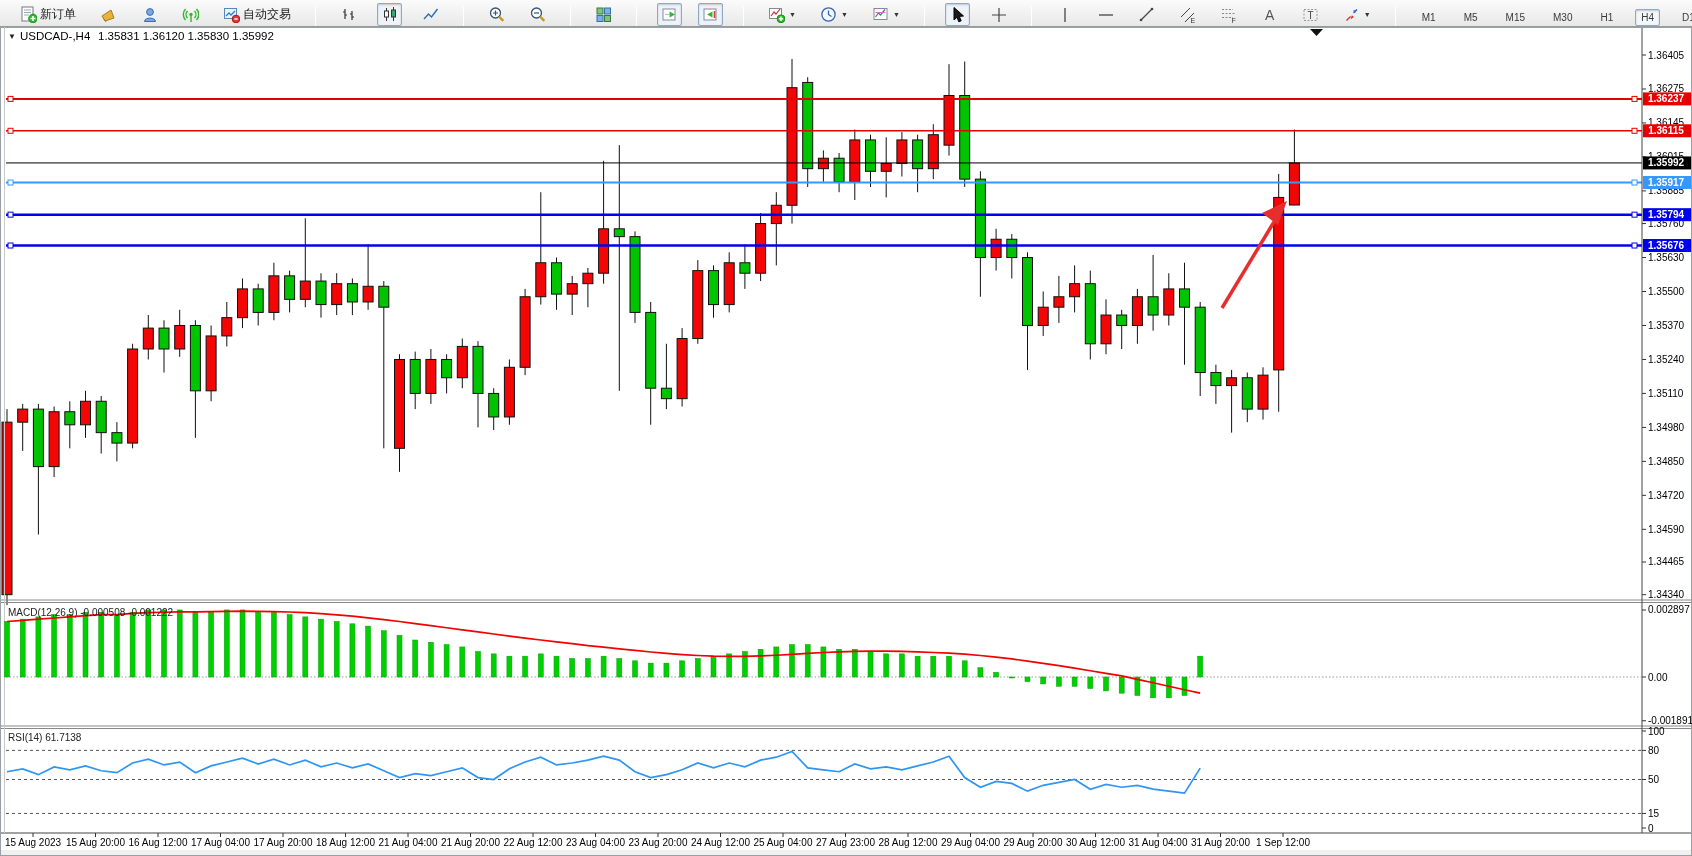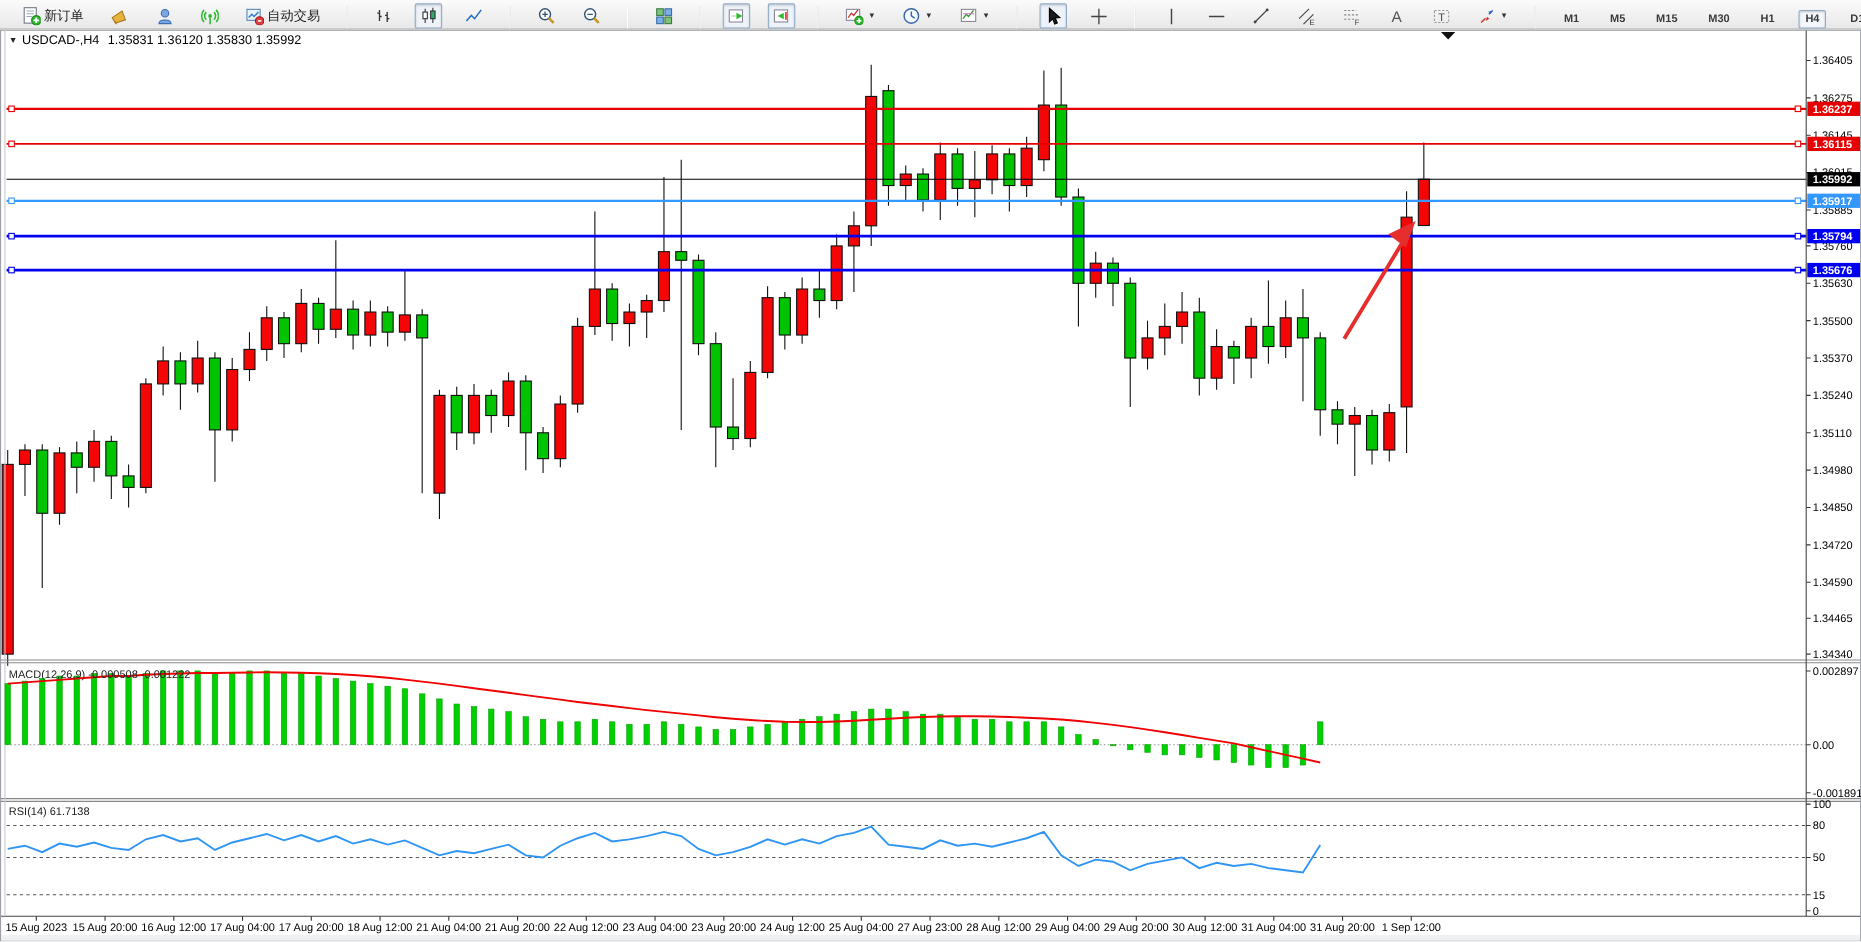--- a/index.html
+++ b/index.html
@@ -6,21 +6,21 @@
     font-family:"Liberation Sans",sans-serif;background:#f0f0f0;}
   #toolbar{height:26px;border-bottom:1px solid #9a9a9a;
     background:linear-gradient(#fbfbfb,#e8e8e8);display:flex;align-items:flex-end;
     padding:0 16px;gap:16px;position:relative;}
   .tb-sep{width:1px;height:20px;background:#c3c3c3;border-right:1px solid #fff;margin:0 4px;}
   .btn{display:inline-flex;align-items:center;gap:3px;height:21px;padding:0 3px;
     border:1px solid transparent;border-radius:2px;cursor:default;}
   .btn.pressed{background:#eef3fa;border:1px solid #8fa8c4;box-shadow:inset 0 1px 2px rgba(0,0,0,.18);}
   .btn .lbl{font-size:12px;color:#1a1a1a;white-space:nowrap;}
   .btn .dd{font-size:7px;color:#333;margin-left:1px;}
-  .tf{font-size:10px;font-weight:bold;color:#3a3a3a;padding:2px 5px;border:1px solid transparent;border-radius:2px;margin-top:12px;}
+  .tf{font-size:10px;font-weight:normal;color:#3a3a3a;padding:2px 5px;border:1px solid transparent;border-radius:2px;margin-top:12px;}
   .tf.pressed{background:#f3f6fa;border:1px solid #8fa8c4;box-shadow:inset 0 1px 2px rgba(0,0,0,.2);}
   #tb-right{margin-left:auto;display:flex;align-items:center;gap:6px;padding-right:6px;}
   .badge{position:absolute;top:-5px;right:-7px;background:#e53528;color:#fff;border-radius:50%;
     width:13px;height:13px;font-size:9px;font-weight:bold;display:flex;align-items:center;
     justify-content:center;border:1px solid #b81d12;}
   #chart-window{position:relative;width:1692px;height:829px;background:#fff;}
   svg text{font-family:"Liberation Sans",sans-serif;}
 </style>
 </head>
 <body>

